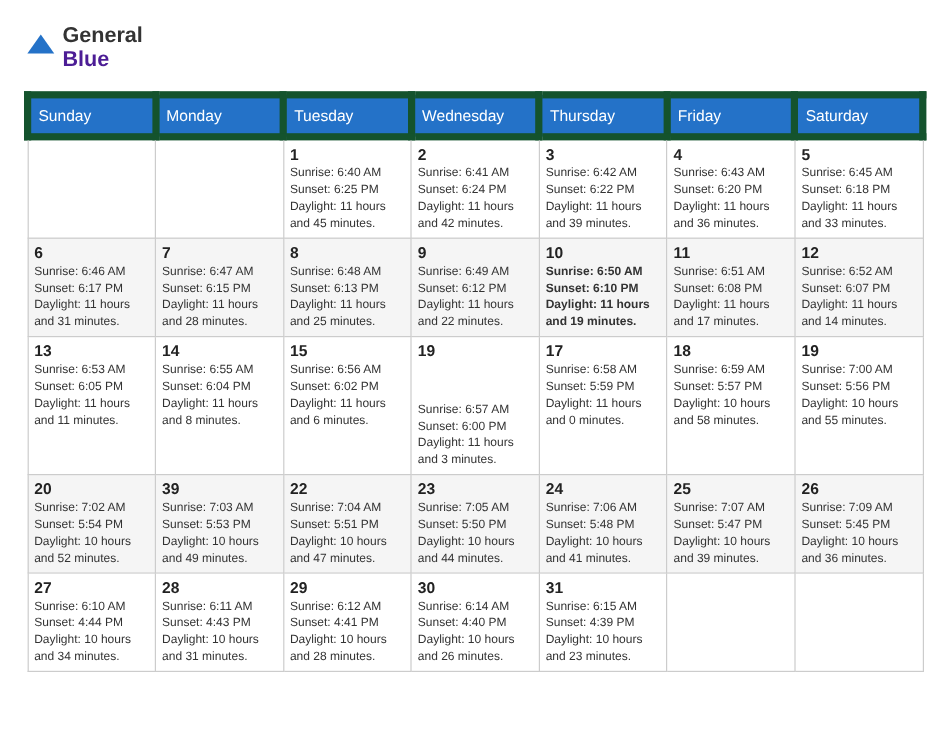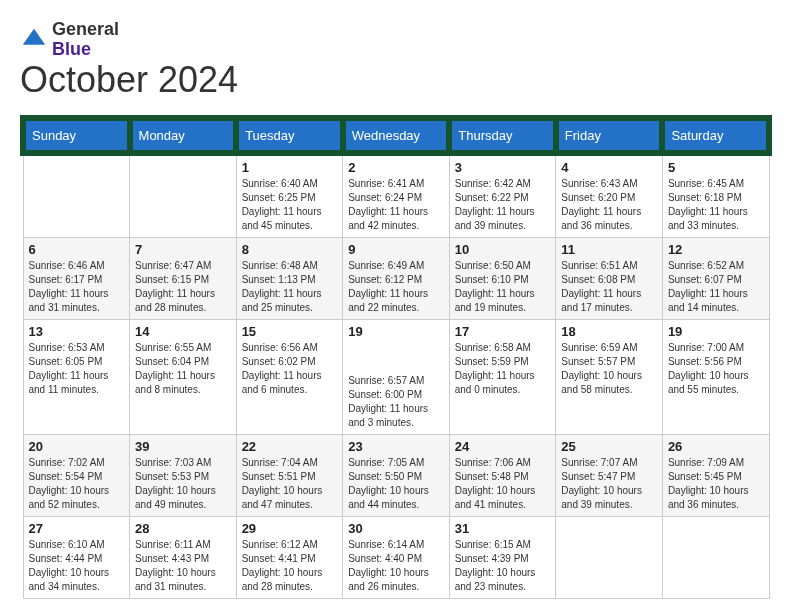--- a/index.html
+++ b/index.html
@@ -102,21 +102,20 @@
   <div class="logo">
     <svg class="logo-icon" viewBox="0 0 30 30">
       <polygon points="15,3 27,20 3,20" fill="#2472c8"></polygon>
     </svg>
     <div class="logo-text">
       <span class="logo-general">General</span>
       <span class="logo-blue">Blue</span>
     </div>
   </div>
   <div class="title-block">
-    <div class="month-title">October 2024</div>
   </div>
 </div>
 
 <table>
   <thead>
     <tr>
         <th>Sunday</th>
         <th>Monday</th>
         <th>Tuesday</th>
         <th>Wednesday</th>
@@ -169,32 +168,32 @@
         </td>
         <td>
           <div class="day-number">7</div>
           <div class="day-info" style="white-space: pre-line;">Sunrise: 6:47 AM
 Sunset: 6:15 PM
 Daylight: 11 hours and 28 minutes.</div>
         </td>
         <td>
           <div class="day-number">8</div>
           <div class="day-info" style="white-space: pre-line;">Sunrise: 6:48 AM
-Sunset: 1:13 PM
+Sunset: 6:13 PM
 Daylight: 11 hours and 25 minutes.</div>
         </td>
         <td>
           <div class="day-number">9</div>
           <div class="day-info" style="white-space: pre-line;">Sunrise: 6:49 AM
 Sunset: 6:12 PM
 Daylight: 11 hours and 22 minutes.</div>
         </td>
         <td>
           <div class="day-number">10</div>
-          <div class="day-info" style="white-space: pre-line;">Sunrise: 6:50 AM
+          <div class="day-info" style="white-space: pre-line; font-weight: bold;">Sunrise: 6:50 AM
 Sunset: 6:10 PM
 Daylight: 11 hours and 19 minutes.</div>
         </td>
         <td>
           <div class="day-number">11</div>
           <div class="day-info" style="white-space: pre-line;">Sunrise: 6:51 AM
 Sunset: 6:08 PM
 Daylight: 11 hours and 17 minutes.</div>
         </td>
         <td>

